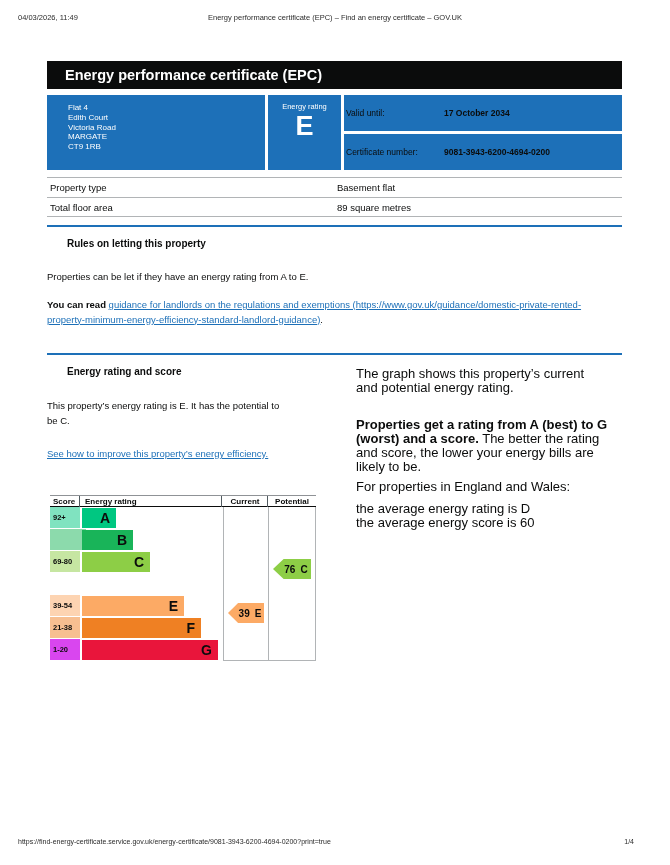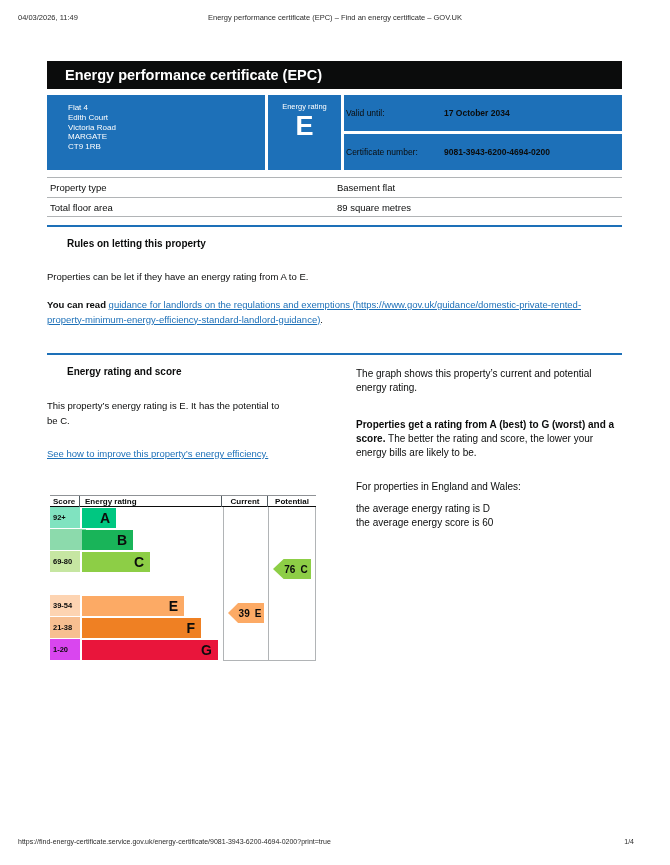--- a/index.html
+++ b/index.html
@@ -47,21 +47,21 @@
   .body-text { position:absolute; font-size:9.5px; line-height:14.5px; color:#0b0c0c; }
   .rules-p1 { top:270px; left:47px; width:575px; }
   .rules-p2 { top:298px; left:47px; width:548px; }
   a.link { color:#1d70b8; text-decoration:underline; cursor:pointer; }
   .bold { font-weight:bold; }
 
   .rating-h { top:366px; }
   .left-p1 { top:399px; left:47px; width:235px; }
   .left-link { top:446px; left:47px; width:230px; line-height:16px; }
 
-  .right-col p { position:absolute; left:356px; font-size:10px; line-height:14px; }
+  .right-col p { position:absolute; left:356px; font-size:13px; line-height:14px; }
   .r-p1 { top:367px; width:250px; }
   .r-p2 { top:418px; width:264px; }
   .r-p3 { top:480px; width:264px; }
   .r-p4 { top:502px; width:264px; }
 
   
   .chart { position:absolute; top:495px; left:50px; width:266px; height:166px; font-size:8px; }
   .chart-header { position:absolute; top:0; left:0; width:266px; height:12px;
     border-top:1px solid #8f9296; border-bottom:1px solid #0b0c0c; font-weight:bold; }
   .chart-header .hc { position:absolute; top:0; height:11px; line-height:11px; }

